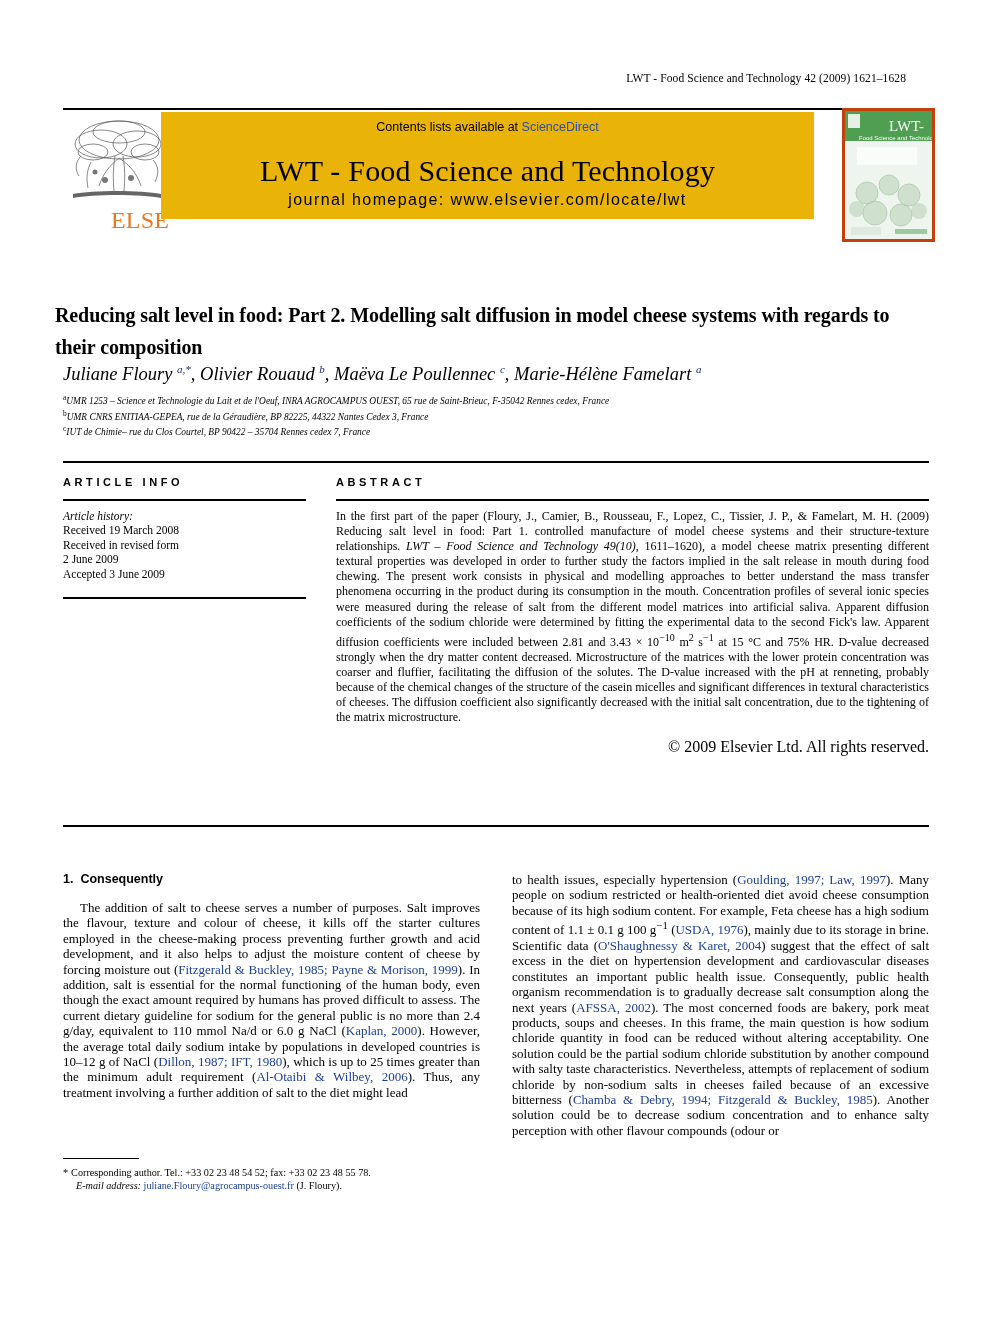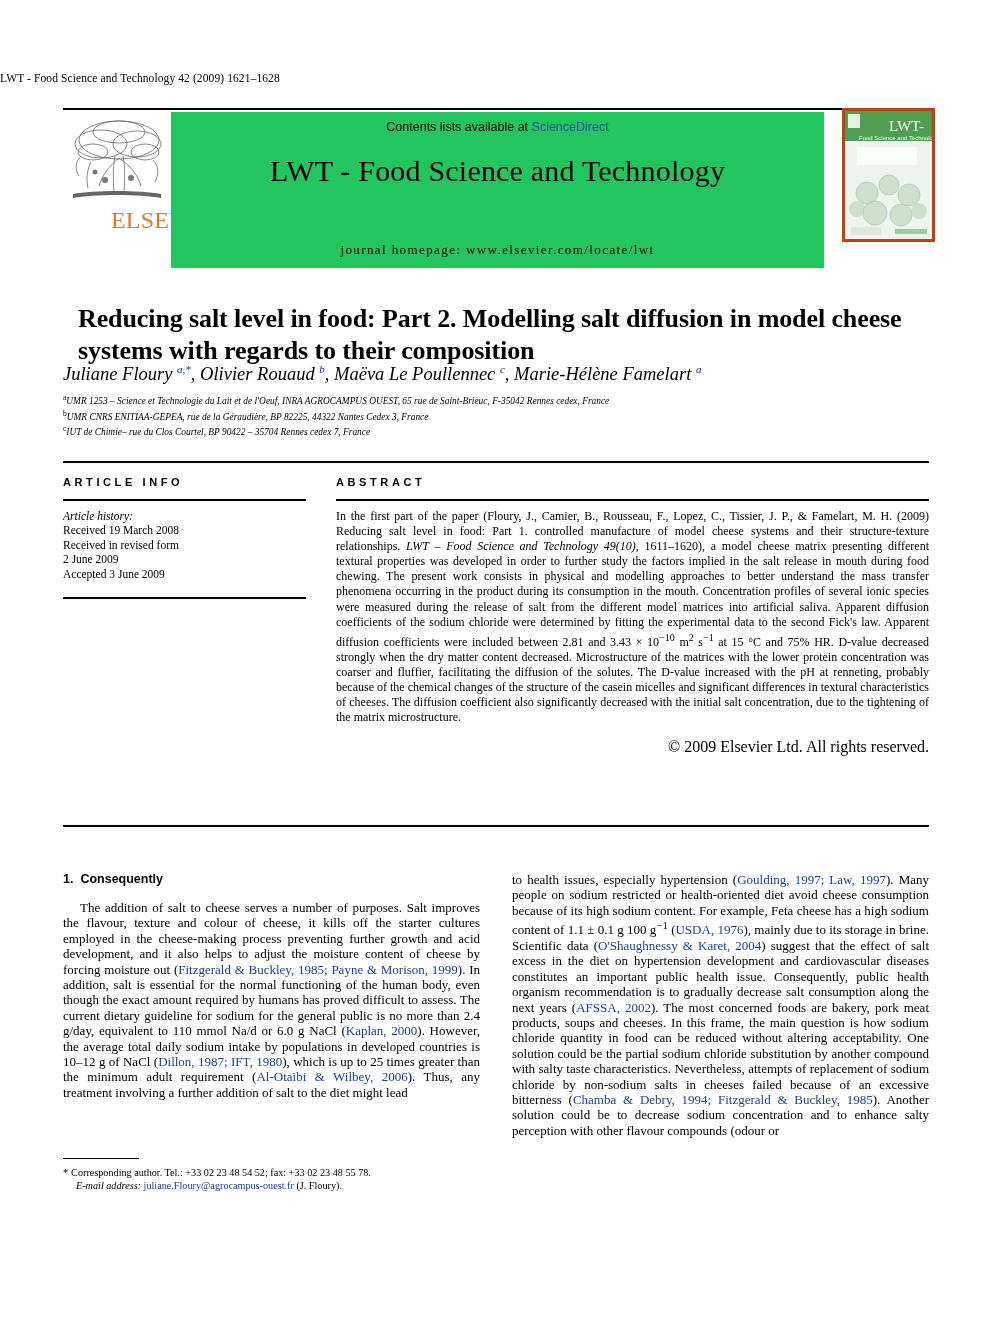--- a/index.html
+++ b/index.html
@@ -21,21 +21,21 @@
     width: 992px;
     height: 1323px;
   }
 
   
   .running-head {
     position: absolute;
     top: 72px;
     left: 0;
     width: 906px;
-    text-align: left;
+    text-align: right;
     font-size: 11.5px;
     letter-spacing: .1px;
   }
 
   
   .masthead {
     position: absolute;
     left: 63px;
     top: 108px;
     width: 866px;
@@ -69,25 +69,25 @@
     width: 108px;
     text-align: center;
     font-family: "Liberation Serif", serif;
     font-size: 24px;
     letter-spacing: .2px;
     color: #E87722;
     margin-left: 48px;
   }
   .masthead-center {
     position: absolute;
-    left: 108px;
+    left: 98px;
     top: 4px;
     width: 653px;
-    height: 156px;
-    background: #22c55e;
+    height: 107px;
+    background: #eab308;
   }
   .contents-line {
     position: absolute;
     top: 8px;
     left: 0;
     width: 653px;
     text-align: center;
     font-family: "Liberation Sans", sans-serif;
     font-size: 12.5px;
   }
@@ -102,42 +102,42 @@
     text-align: center;
     font-size: 30px;
     letter-spacing: .2px;
   }
   .homepage-line {
     position: absolute;
     bottom: 10px;
     left: 0;
     width: 653px;
     text-align: center;
-    font-family: Liberation Serif, serif;
-    font-size: 13px;
+    font-family: Liberation Sans, sans-serif;
+    font-size: 16px;
     letter-spacing: 1.4px;
   }
   .cover-thumb {
     position: absolute;
     left: 779px;
     top: 0px;
     width: 87px;
     height: 128px;
     border: 3px solid #c2410c;
     background: #ffffff;
     overflow: hidden;
   }
 
   
   .title {
     position: absolute;
-    left: 78px;
+    left: 55px;
     top: 286px;
     width: 866px;
-    font-size: 26px;
+    font-size: 20px;
     line-height: 32px;
     letter-spacing: -.1px;
   }
   .authors {
     position: absolute;
     left: 63px;
     top: 357px;
     width: 866px;
     font-size: 18.5px;
     line-height: 24px;

